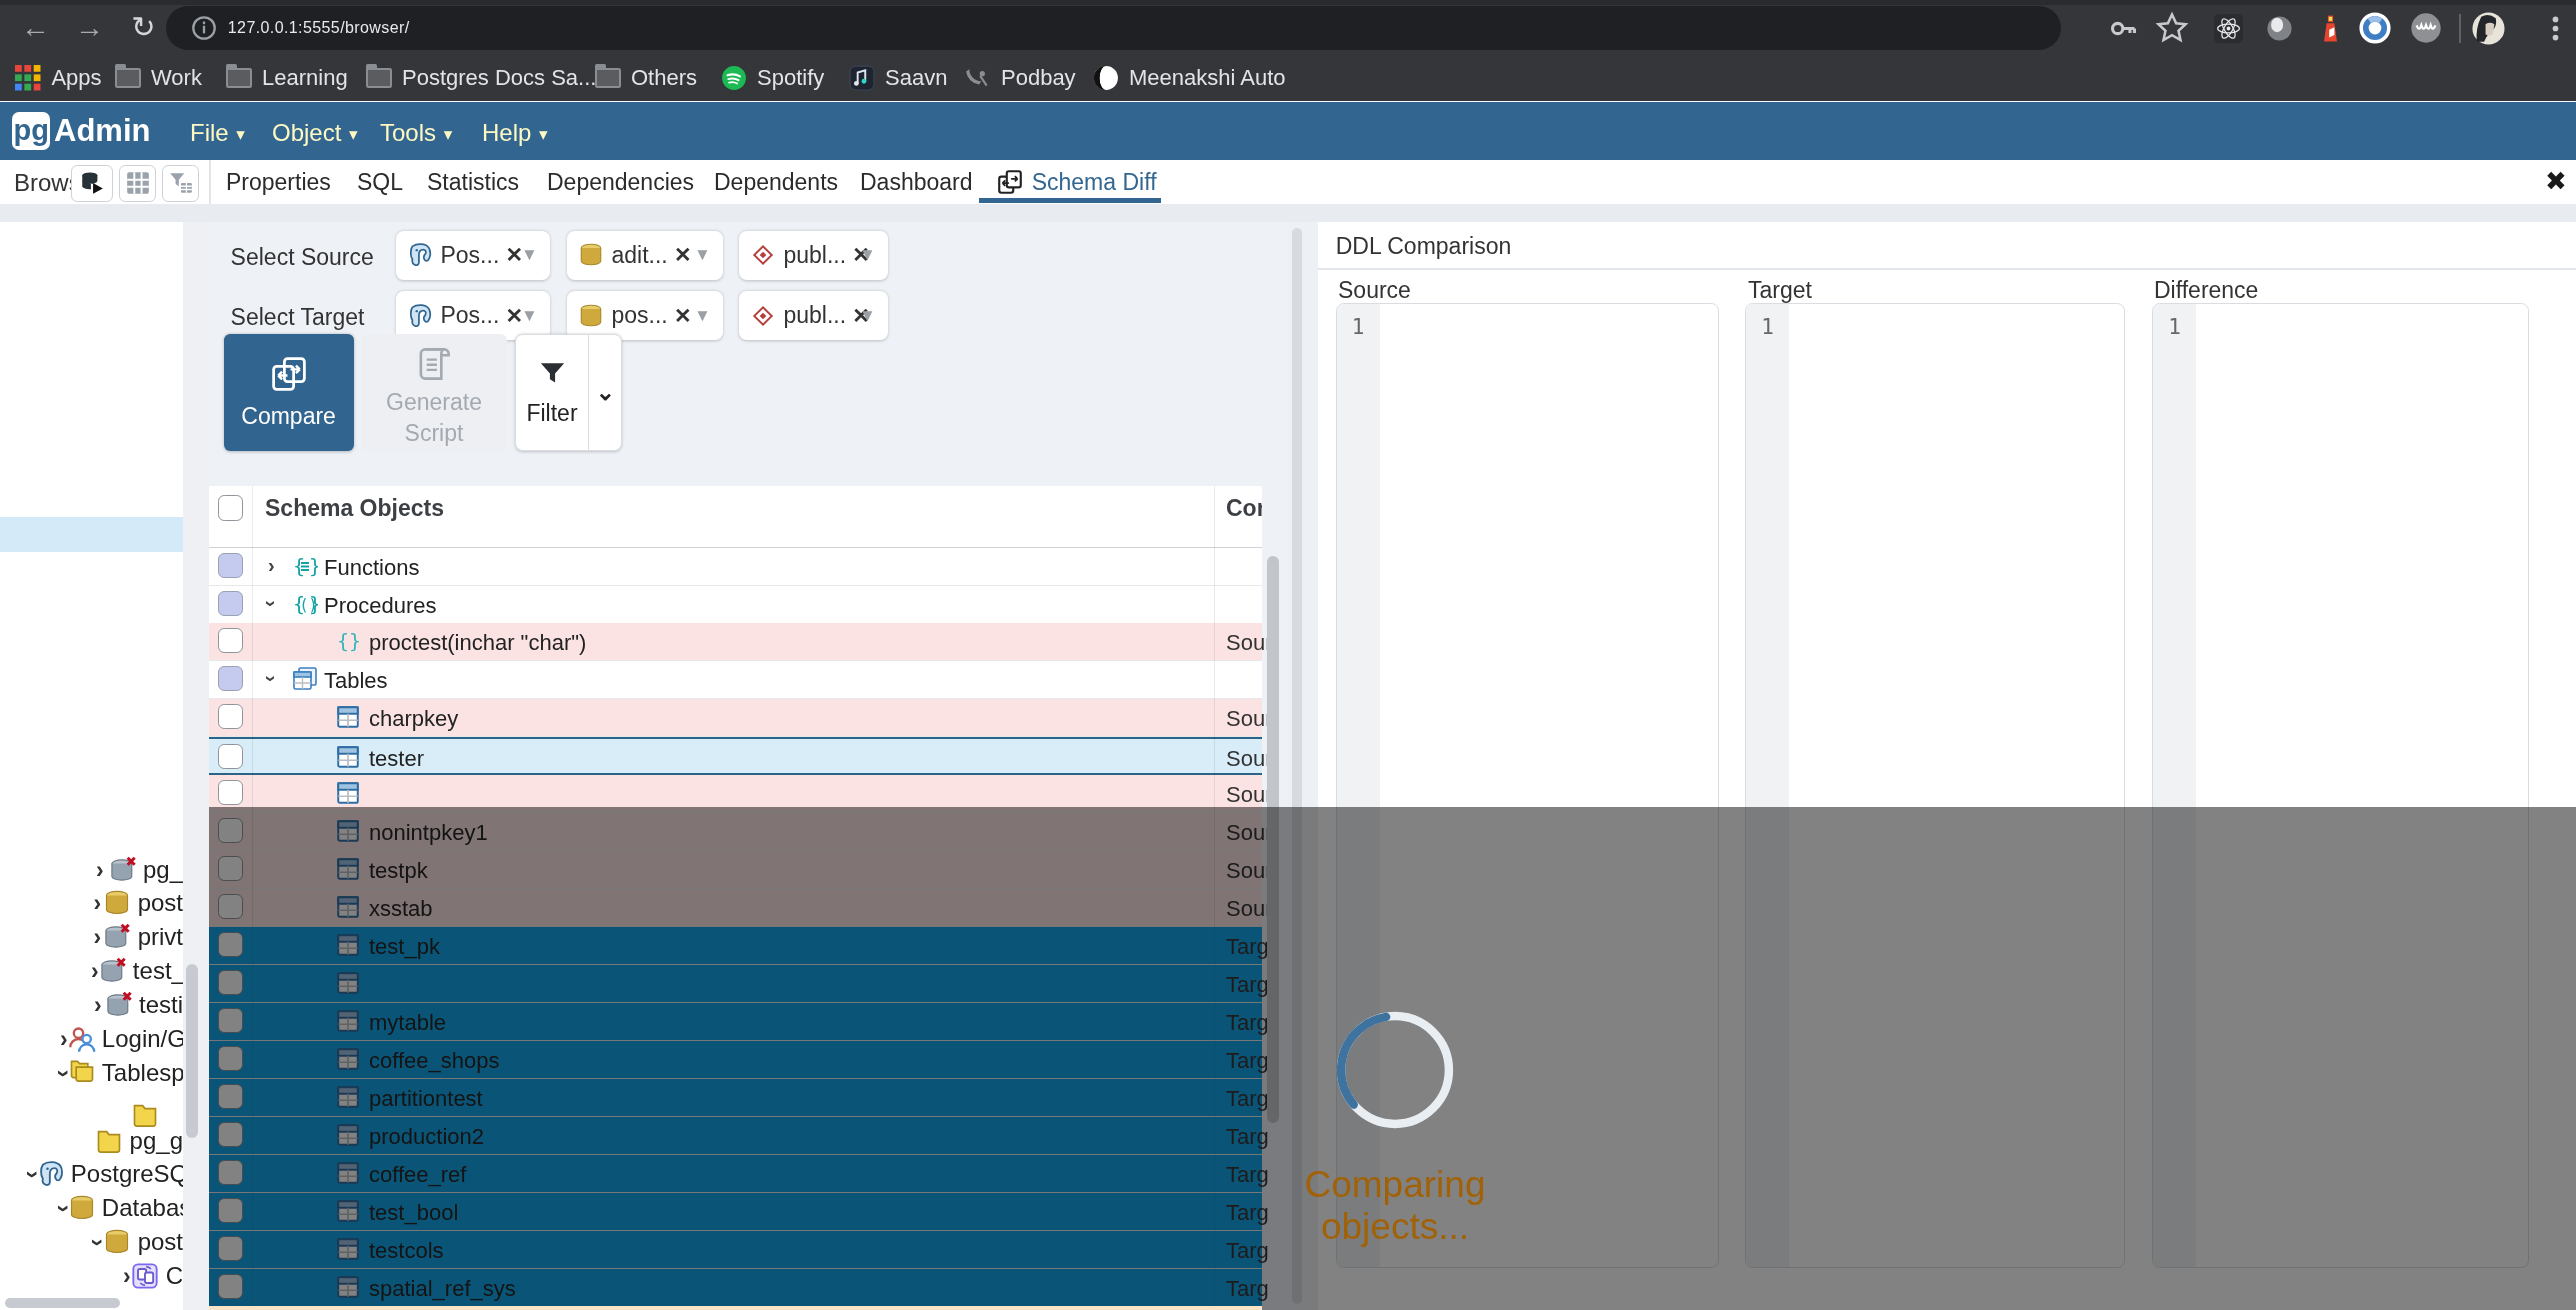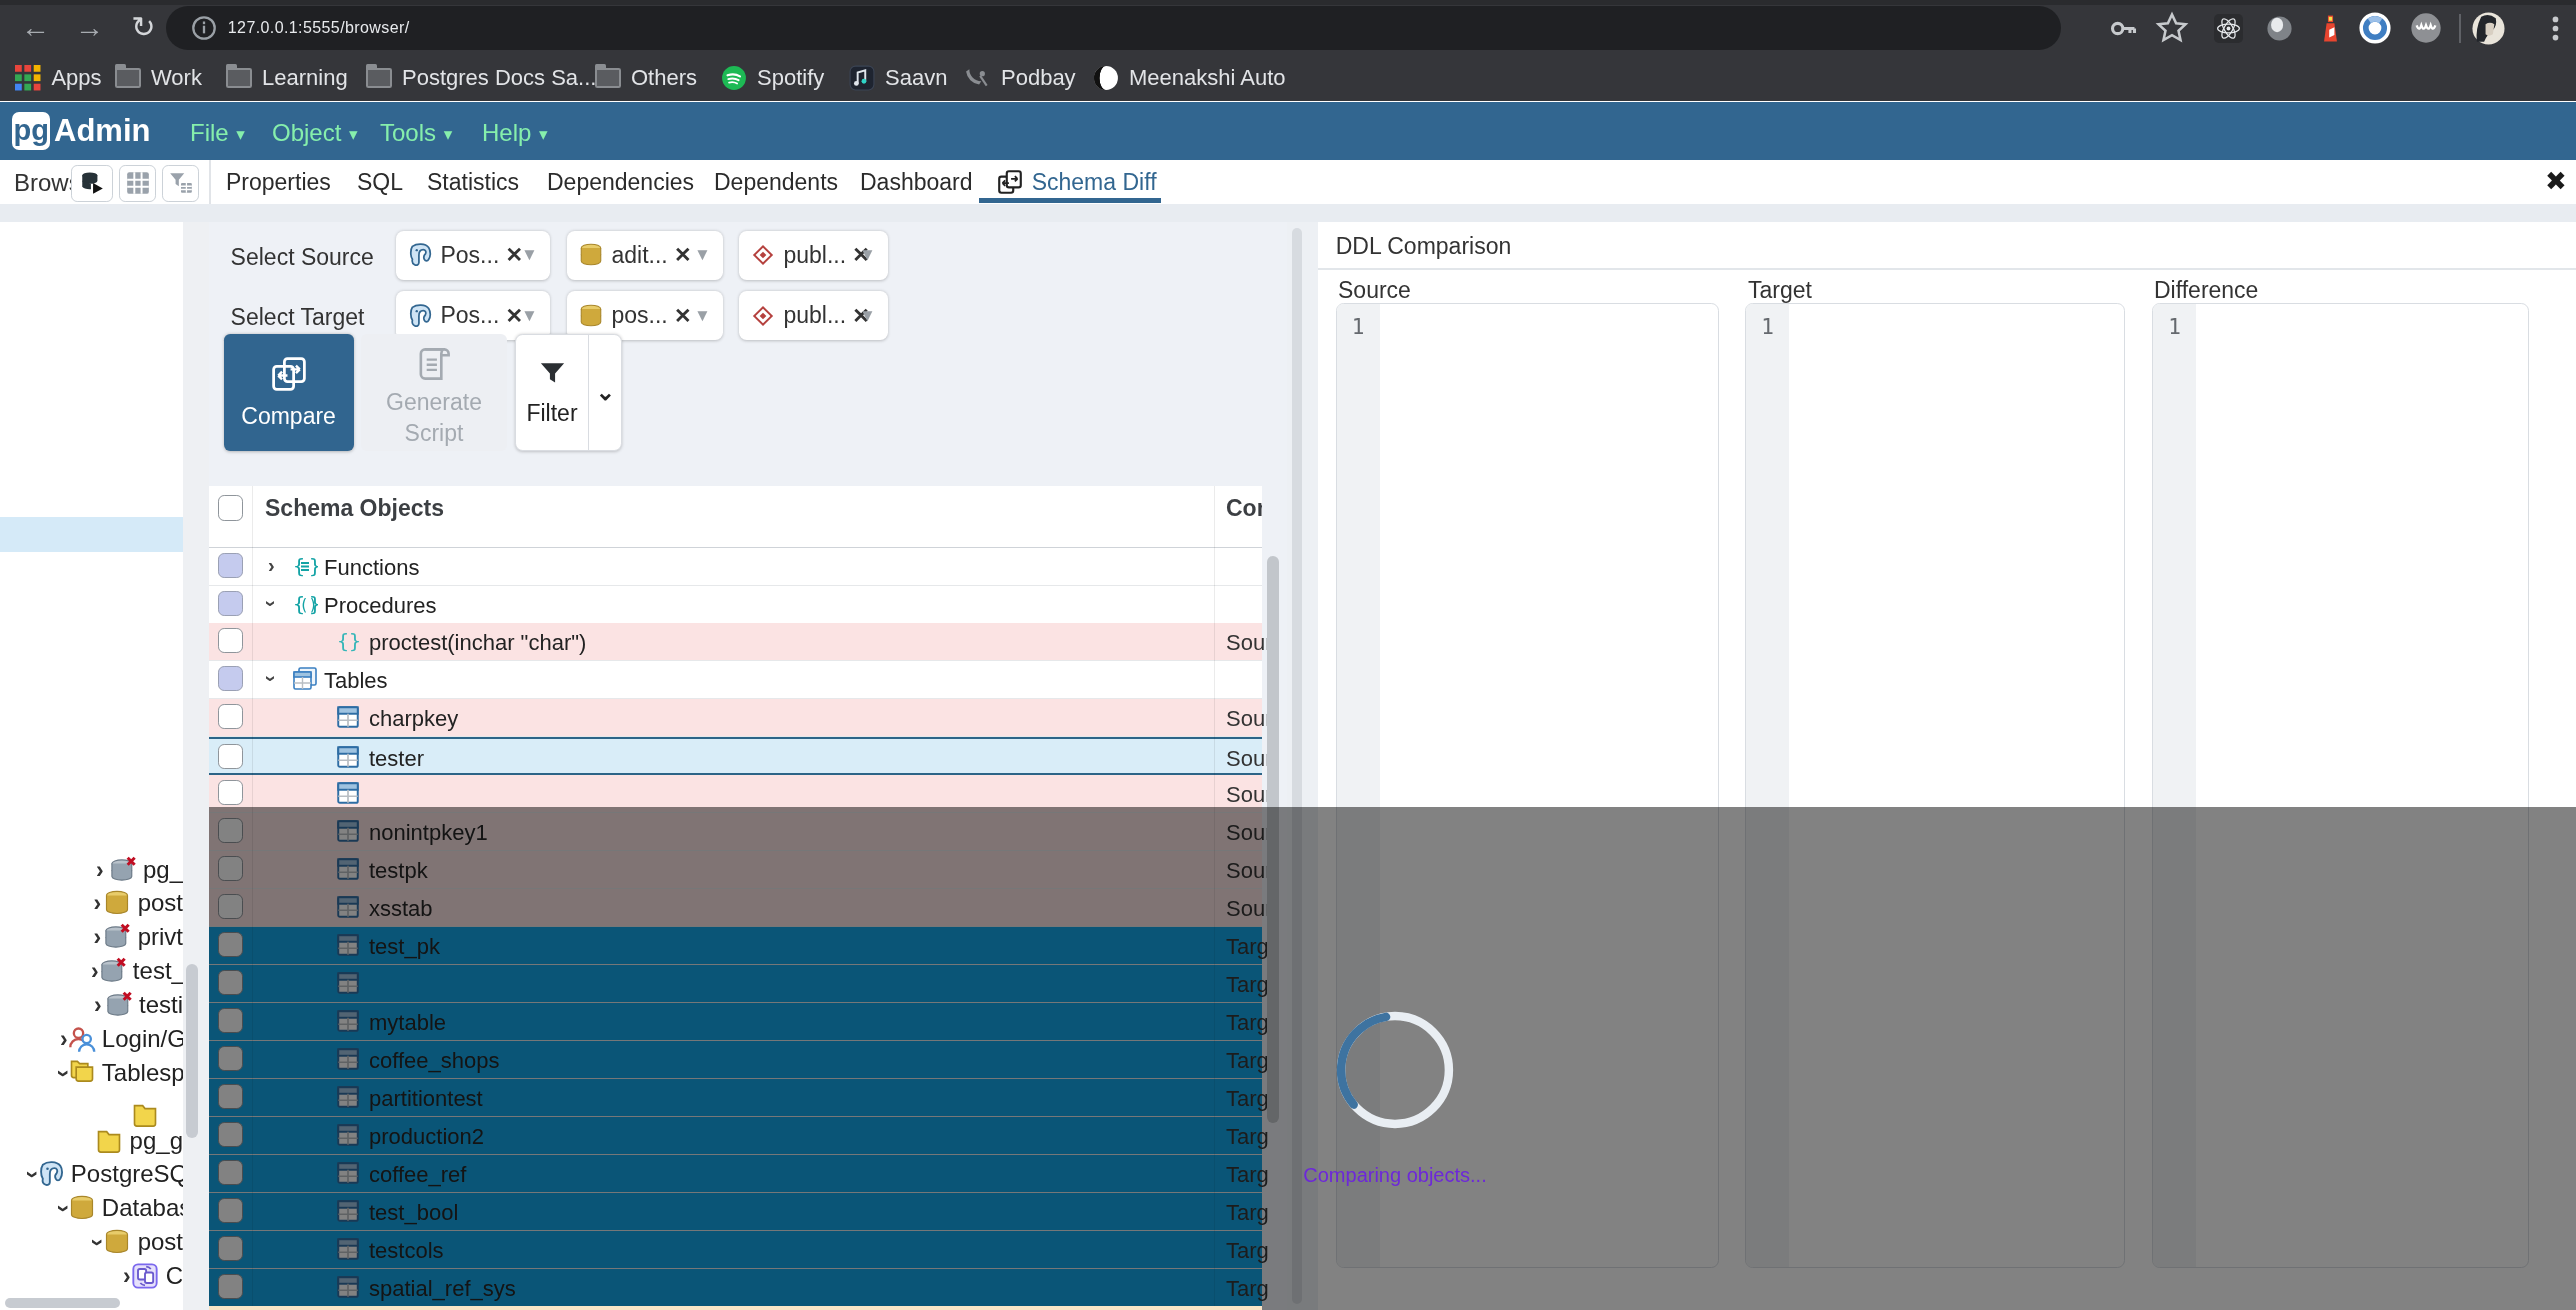--- a/index.html
+++ b/index.html
@@ -24,21 +24,21 @@
   .bm-label { color:#e2e4e7; font-size:22px; white-space:nowrap; }
   .folder-glyph { width:26px; height:20px; background:#8a8d91; border-radius:2.3px; position:relative; }
   .folder-glyph:before { content:""; position:absolute; left:0; top:-4.6px; width:10.8px; height:6.2px;
     background:#8a8d91; border-radius:1.5px 1.5px 0 0; }
   .folder-glyph:after { content:""; position:absolute; left:2.3px; top:2.3px; right:2.3px; bottom:2.3px; background:#5a5c60; }
   
   #pg-header { left:0; top:102px; width:2576px; height:59px; background:#326690; display:flex; align-items:center; }
   #pg-logo-box { position:absolute; left:12.3px; top:10px; width:38px; height:38px; background:#fff;
     border-radius:7px; color:#326690; font-weight:bold; font-size:29px; text-align:center; line-height:37px; }
   #pg-logo-admin { position:absolute; left:54px; top:10.8px; color:#fff; font-weight:bold; font-size:31px; }
-  .pg-menu { color:#86efac; font-size:24px; display:flex; align-items:center; gap:7.7px; cursor:pointer; position:absolute; top:17px; }
+  .pg-menu { color:#fef9c3; font-size:24px; display:flex; align-items:center; gap:7.7px; cursor:pointer; position:absolute; top:17px; }
   .pg-menu .caret { font-size:17px; margin-top:3.1px; }
   
   #tab-row { left:0; top:160px; width:2576px; height:44px; background:#fff; }
   #browser-label { left:14px; top:9.2px; width:99px; overflow:hidden; font-size:24px; color:#333; line-height:28px; white-space:nowrap; }
   .tool-btn { top:4.6px; height:37px; background:#fff; border:1.5px solid #ccd2d8; border-radius:6.2px;
     display:flex; align-items:center; justify-content:center; cursor:pointer; }
   #tab-divider { left:209px; top:0; width:1.5px; height:44px; background:#e1e4e8; }
   .tab { position:absolute; top:0; height:44px; display:flex; align-items:center; gap:7.7px;
     font-size:23px; color:#2b2b2b; cursor:pointer; white-space:nowrap; }
   .tab.active { color:#326690; }
@@ -102,21 +102,21 @@
   #ddl-divider { position:absolute; left:0; top:46px; width:1258px; height:1.5px; background:#e2e6ea; }
   .ddl-col-label { position:absolute; top:55px; font-size:23px; color:#333; }
   .ddl-box { position:absolute; top:81px; height:965px; background:#fff; border:0.8px solid #d9dde2; border-radius:7.7px; overflow:hidden; }
   .ddl-gutter { position:absolute; left:0; top:0; width:43px; height:100%; background:#f0f2f4; }
   .ddl-ln { position:absolute; left:0; top:10.8px; width:43px; text-align:center;
     font-family:"DejaVu Sans Mono", monospace; font-size:21px; color:#65696e; }
   
   #overlay { left:209px; top:807px; width:2367px; height:503px; background:rgba(5,5,5,0.5); z-index:50; }
   #peach-strip { left:209px; top:1306px; width:1053px; height:3.8px; background:#f9e5c6; z-index:55; }
   #loading-wrap { left:1241px; top:993px; width:308px; text-align:center; z-index:60; }
-  #loading-text { color:#6d28d9; font-size:20px; margin-top:14px; }
+  #loading-text { color:#a16207; font-size:37px; margin-top:14px; }
   .dim-icon { display:inline-flex; align-items:center; justify-content:center; }
 </style>
 </head>
 <body>
 
 <div id="root">
 
   <div id="chrome-top" class="abs">
     <div id="chrome-topline" class="abs"></div>
     <div class="abs chrome-nav" style="left:17px;">←</div>

